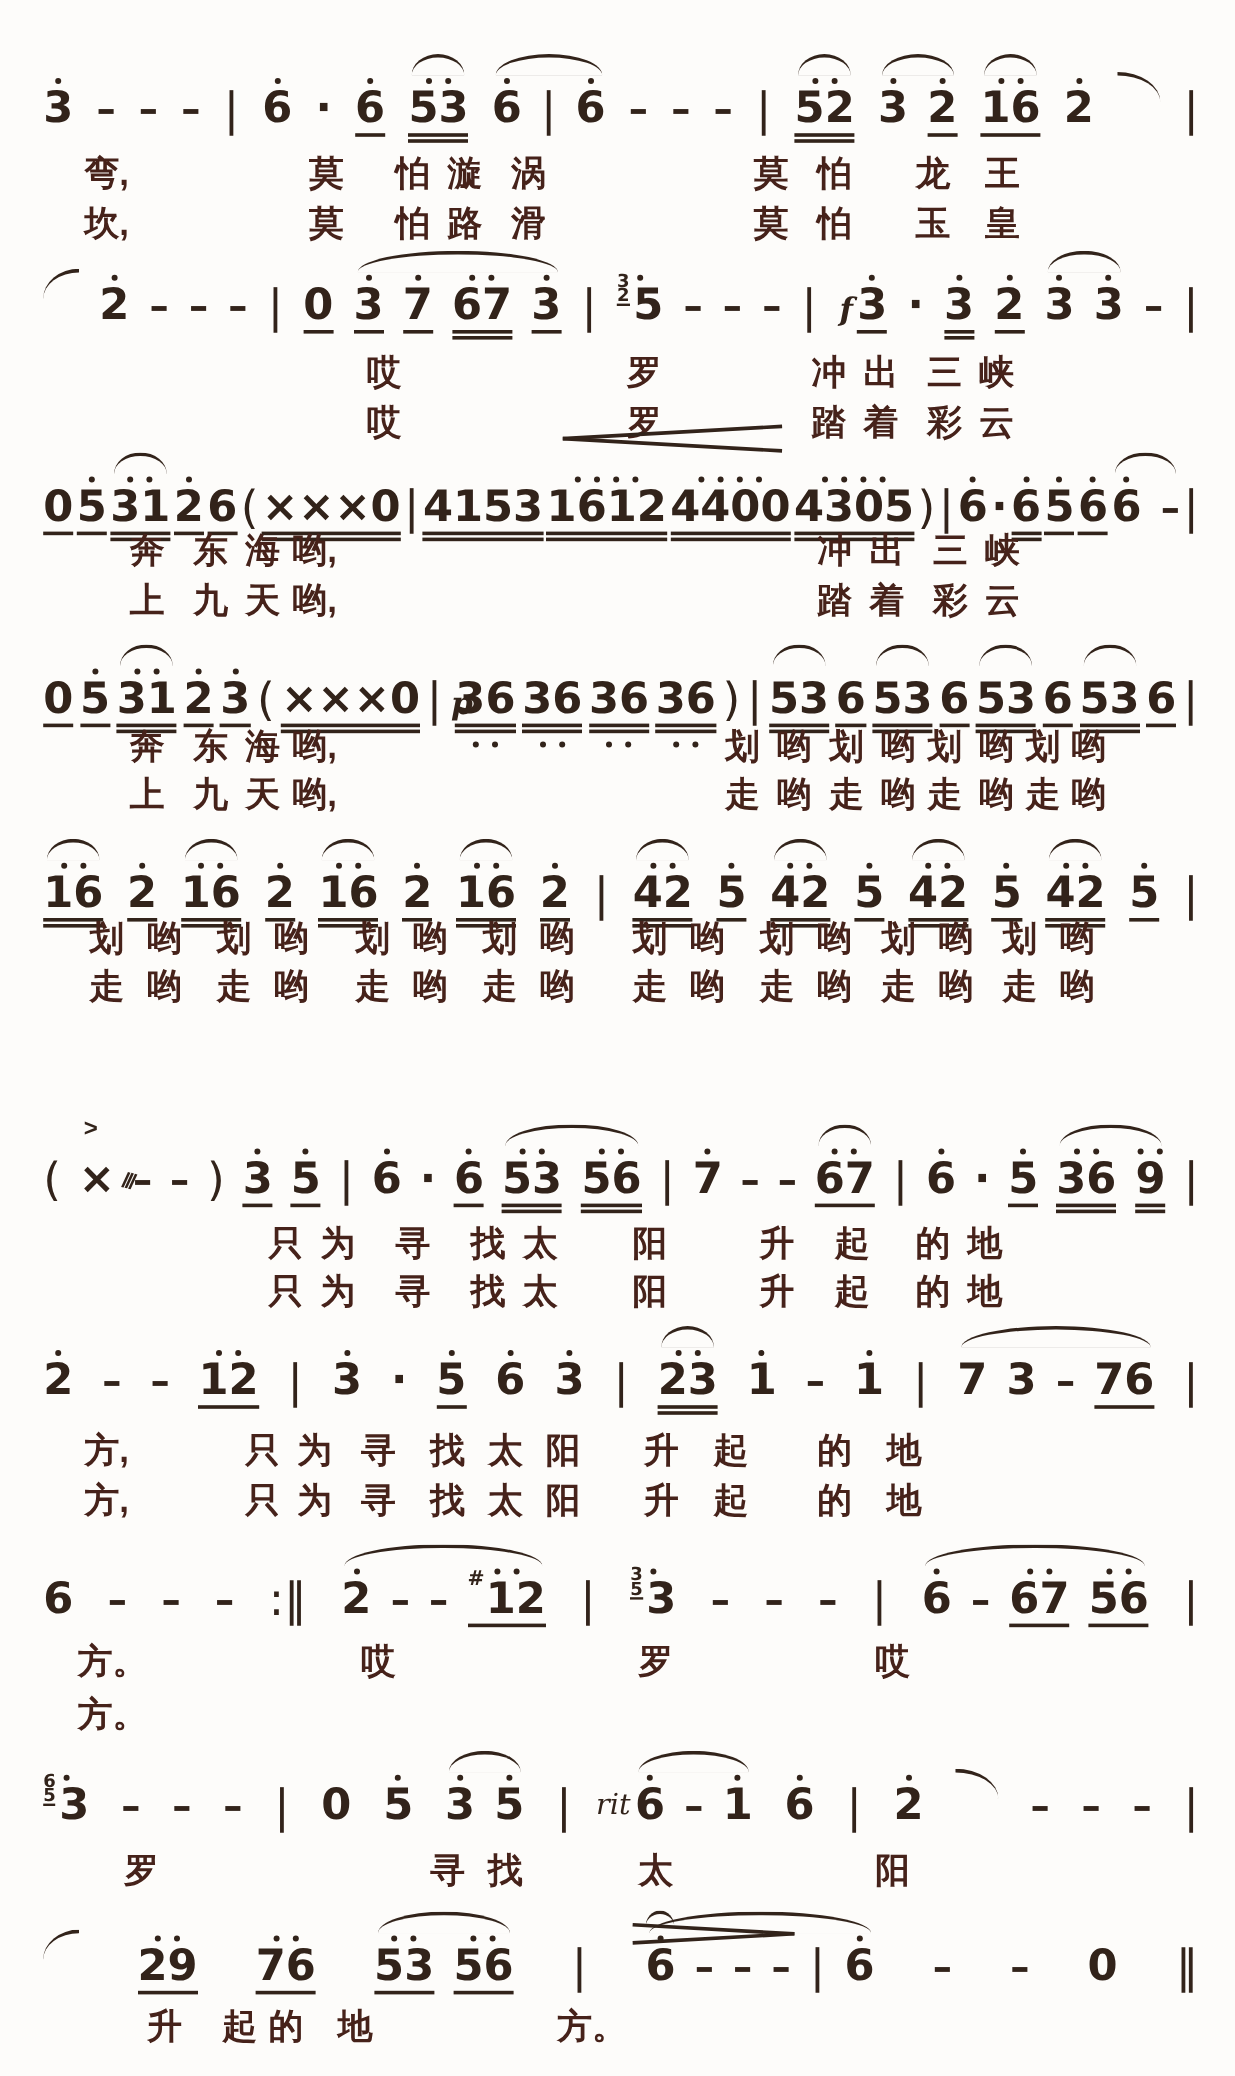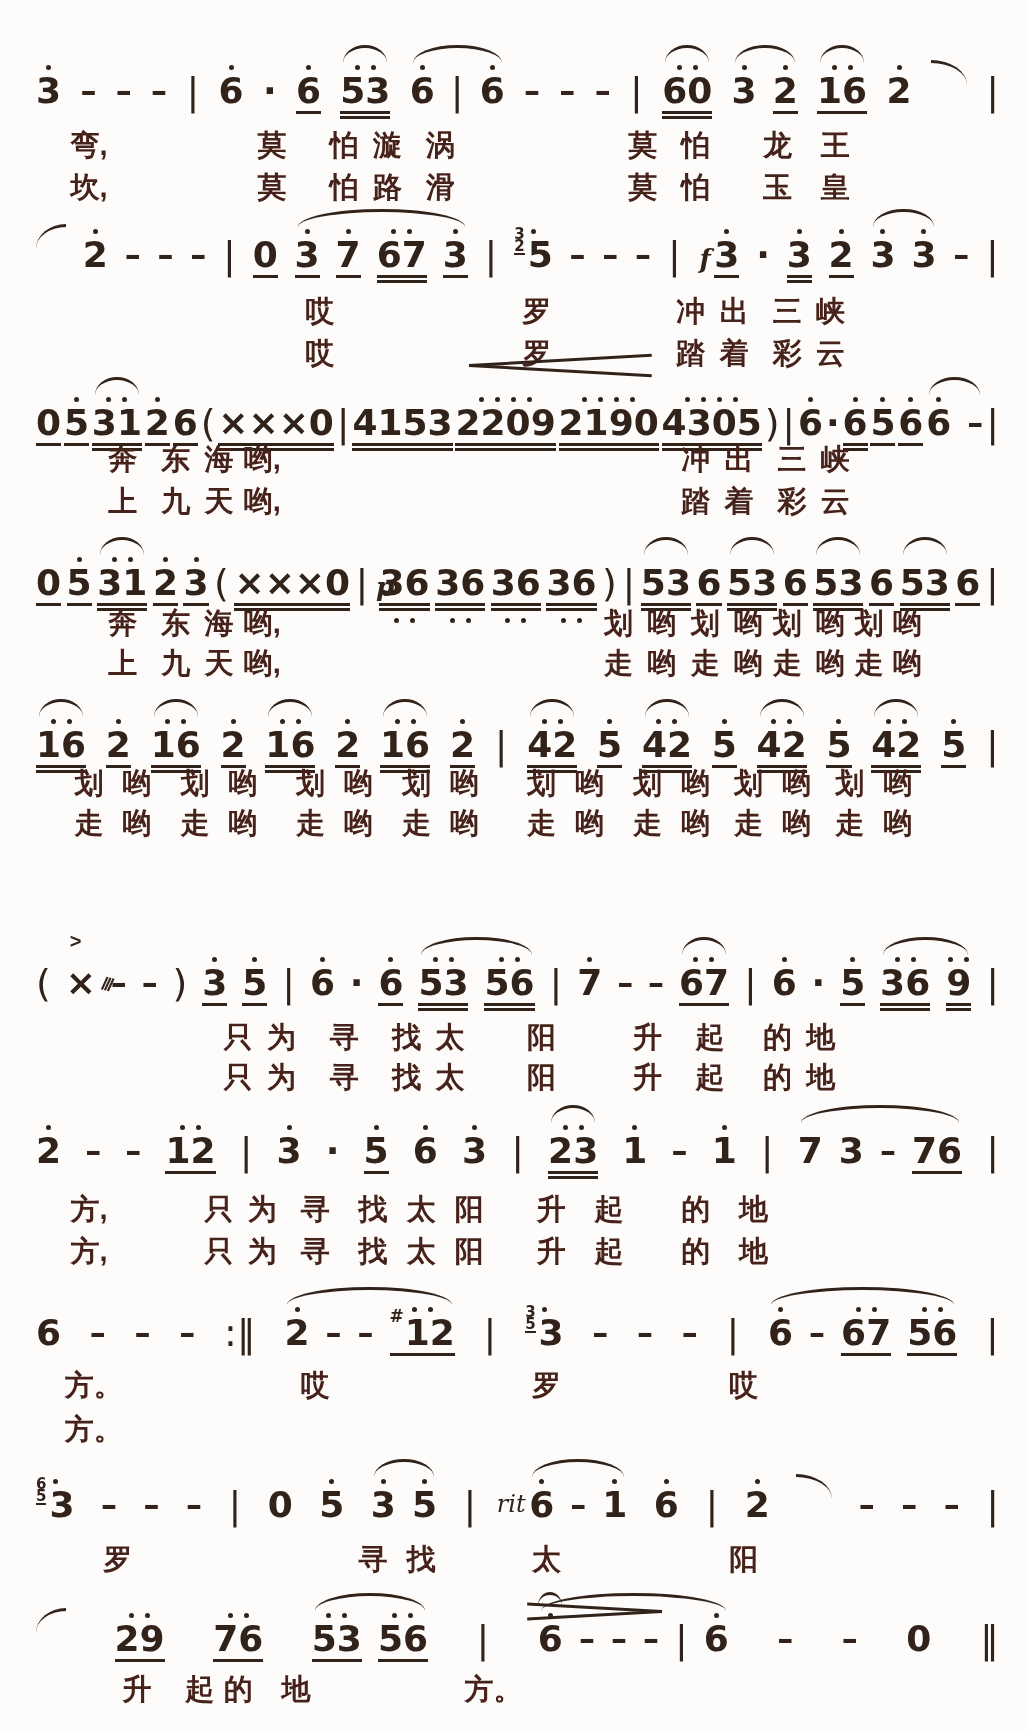--- a/index.html
+++ b/index.html
@@ -208,21 +208,21 @@
           <span class="dbw"></span>
         </span>
         <span class="grp">
           <span class="arc"></span>
           <span class="tok">
             <span class="da">
               <span class="odot"></span>
               <span class="odot"></span>
             </span>
             <span class="num">
-              <span>60</span>
+              <span>52</span>
             </span>
             <span class="ulw">
               <span class="ul"></span>
               <span class="ul"></span>
             </span>
             <span class="dbw"></span>
           </span>
         </span>
         <span class="grp">
           <span class="arc"></span>
@@ -677,37 +677,37 @@
           <span class="dbw"></span>
         </span>
         <span class="tok">
           <span class="da">
             <span class="odot"></span>
             <span class="odot"></span>
             <span class="odot"></span>
             <span class="odot"></span>
           </span>
           <span class="num">
-            <span>2209</span>
-          </span>
-          <span class="ulw">
-            <span class="ul"></span>
-            <span class="ul"></span>
-          </span>
-          <span class="dbw"></span>
-        </span>
-        <span class="tok">
-          <span class="da">
-            <span class="odot"></span>
-            <span class="odot"></span>
-            <span class="odot"></span>
-            <span class="odot"></span>
-          </span>
-          <span class="num">
-            <span>2190</span>
+            <span>1612</span>
+          </span>
+          <span class="ulw">
+            <span class="ul"></span>
+            <span class="ul"></span>
+          </span>
+          <span class="dbw"></span>
+        </span>
+        <span class="tok">
+          <span class="da">
+            <span class="odot"></span>
+            <span class="odot"></span>
+            <span class="odot"></span>
+            <span class="odot"></span>
+          </span>
+          <span class="num">
+            <span>4400</span>
           </span>
           <span class="ulw">
             <span class="ul"></span>
             <span class="ul"></span>
           </span>
           <span class="dbw"></span>
         </span>
         <span class="tok">
           <span class="da">
             <span class="odot"></span>

